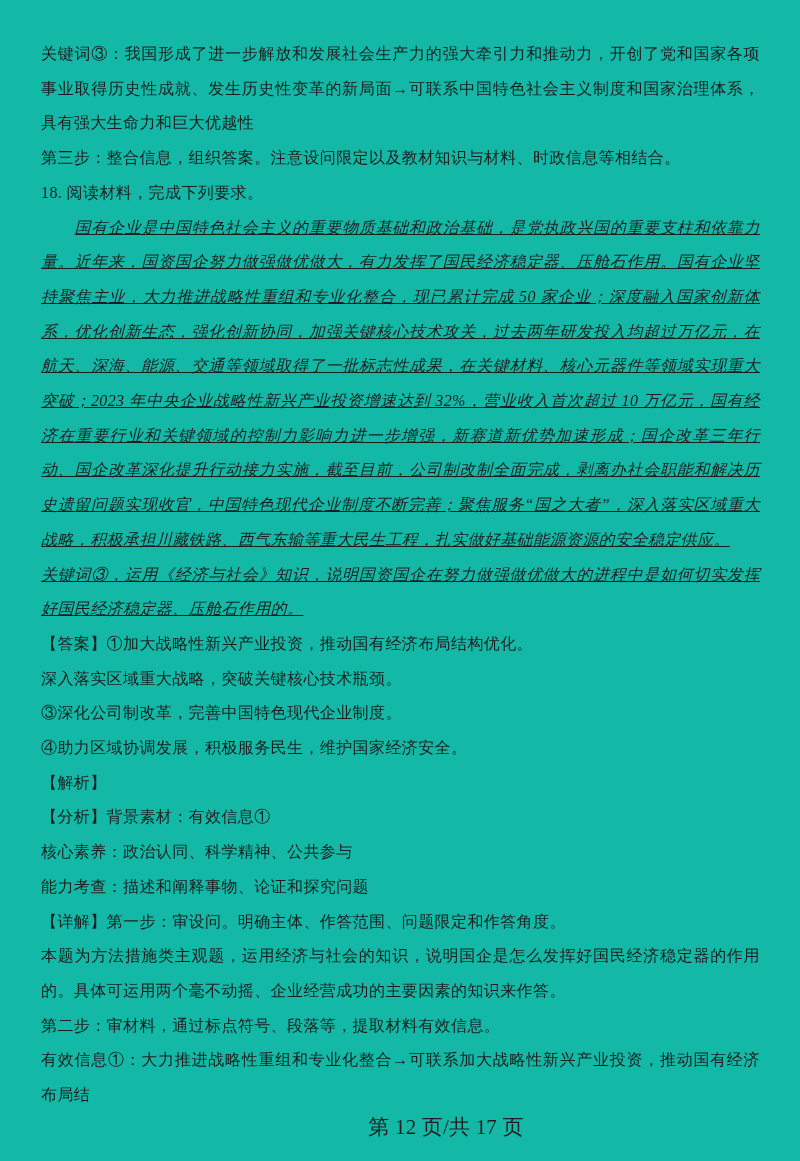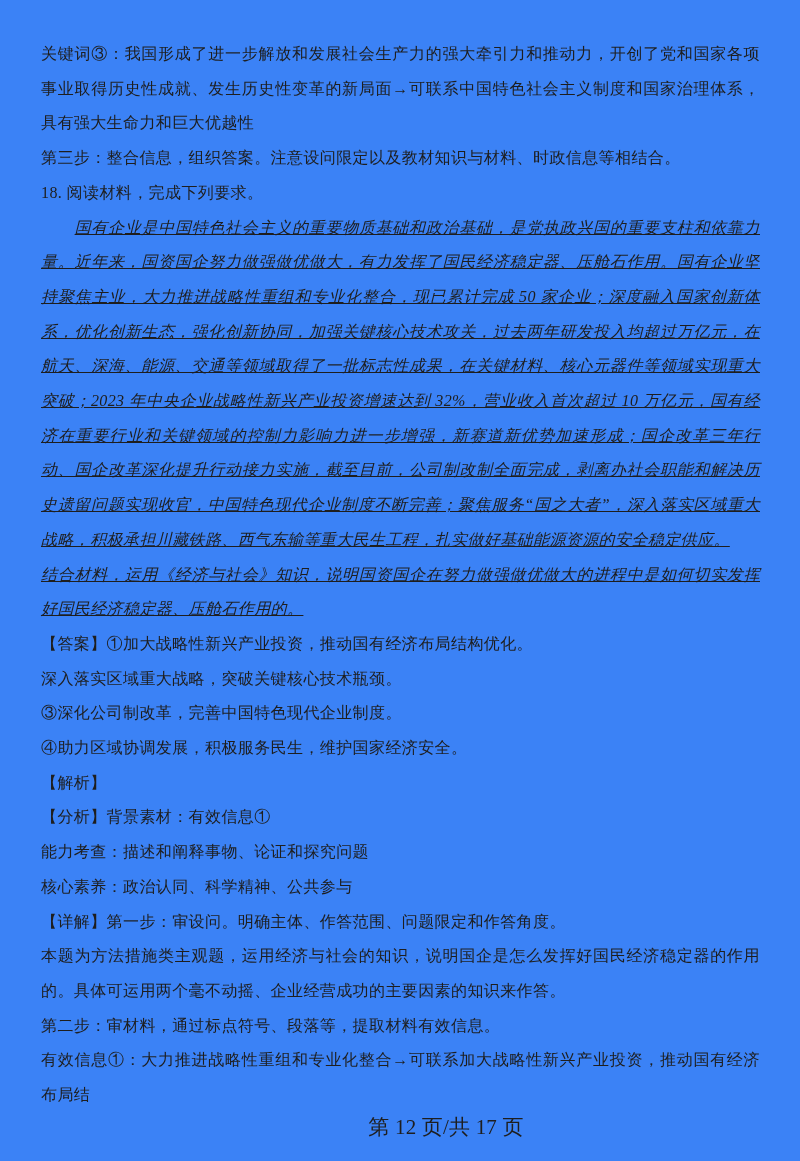--- a/index.html
+++ b/index.html
@@ -5,21 +5,21 @@
   html, body {
     margin: 0;
     padding: 0;
     background: #ffffff;
   }
   .page {
     position: relative;
     box-sizing: border-box;
     width: 800px;
     height: 1161px;
-    background: #3b82f6;
+    background: #14b8a6;
     color: #1e1e1e;
     padding: 37px 40px 0 41px;
     font-family: "Liberation Serif", "DejaVu Serif", serif;
     font-size: 16px;
     line-height: 34.7px;
     text-align: justify;
     letter-spacing: 0.4px;
     overflow: hidden;
   }
   .page p {
@@ -47,27 +47,27 @@
   }
 </style>
 </head>
 <body>
 
 <div class="page">
   <p>关键词③：我国形成了进一步解放和发展社会生产力的强大牵引力和推动力，开创了党和国家各项事业取得历史性成就、发生历史性变革的新局面→可联系中国特色社会主义制度和国家治理体系，具有强大生命力和巨大优越性</p>
   <p>第三步：整合信息，组织答案。注意设问限定以及教材知识与材料、时政信息等相结合。</p>
   <p>18. 阅读材料，完成下列要求。</p>
   <p class="kai indent">国有企业是中国特色社会主义的重要物质基础和政治基础，是党执政兴国的重要支柱和依靠力量。近年来，国资国企努力做强做优做大，有力发挥了国民经济稳定器、压舱石作用。国有企业坚持聚焦主业，大力推进战略性重组和专业化整合，现已累计完成 50 家企业；深度融入国家创新体系，优化创新生态，强化创新协同，加强关键核心技术攻关，过去两年研发投入均超过万亿元，在航天、深海、能源、交通等领域取得了一批标志性成果，在关键材料、核心元器件等领域实现重大突破；2023 年中央企业战略性新兴产业投资增速达到 32%，营业收入首次超过 10 万亿元，国有经济在重要行业和关键领域的控制力影响力进一步增强，新赛道新优势加速形成；国企改革三年行动、国企改革深化提升行动接力实施，截至目前，公司制改制全面完成，剥离办社会职能和解决历史遗留问题实现收官，中国特色现代企业制度不断完善；聚焦服务“国之大者”，深入落实区域重大战略，积极承担川藏铁路、西气东输等重大民生工程，扎实做好基础能源资源的安全稳定供应。</p>
-  <p class="kai">结合材料，运用《经济与社会》知识，说明国资国企在努力做强做优做大的进程中是如何切实发挥好国民经济稳定器、压舱石作用的。</p>
+  <p class="kai">关键词③，运用《经济与社会》知识，说明国资国企在努力做强做优做大的进程中是如何切实发挥好国民经济稳定器、压舱石作用的。</p>
   <p>【答案】①加大战略性新兴产业投资，推动国有经济布局结构优化。</p>
   <p>深入落实区域重大战略，突破关键核心技术瓶颈。</p>
   <p>③深化公司制改革，完善中国特色现代企业制度。</p>
   <p>④助力区域协调发展，积极服务民生，维护国家经济安全。</p>
   <p>【解析】</p>
   <p>【分析】背景素材：有效信息①</p>
+  <p>核心素养：政治认同、科学精神、公共参与</p>
   <p>能力考查：描述和阐释事物、论证和探究问题</p>
-  <p>核心素养：政治认同、科学精神、公共参与</p>
   <p>【详解】第一步：审设问。明确主体、作答范围、问题限定和作答角度。</p>
   <p>本题为方法措施类主观题，运用经济与社会的知识，说明国企是怎么发挥好国民经济稳定器的作用的。具体可运用两个毫不动摇、企业经营成功的主要因素的知识来作答。</p>
   <p>第二步：审材料，通过标点符号、段落等，提取材料有效信息。</p>
   <p>有效信息①：大力推进战略性重组和专业化整合→可联系加大战略性新兴产业投资，推动国有经济布局结</p>
   <div class="footer">第 12 页/共 17 页</div>
 </div>
 
 </body></html>

